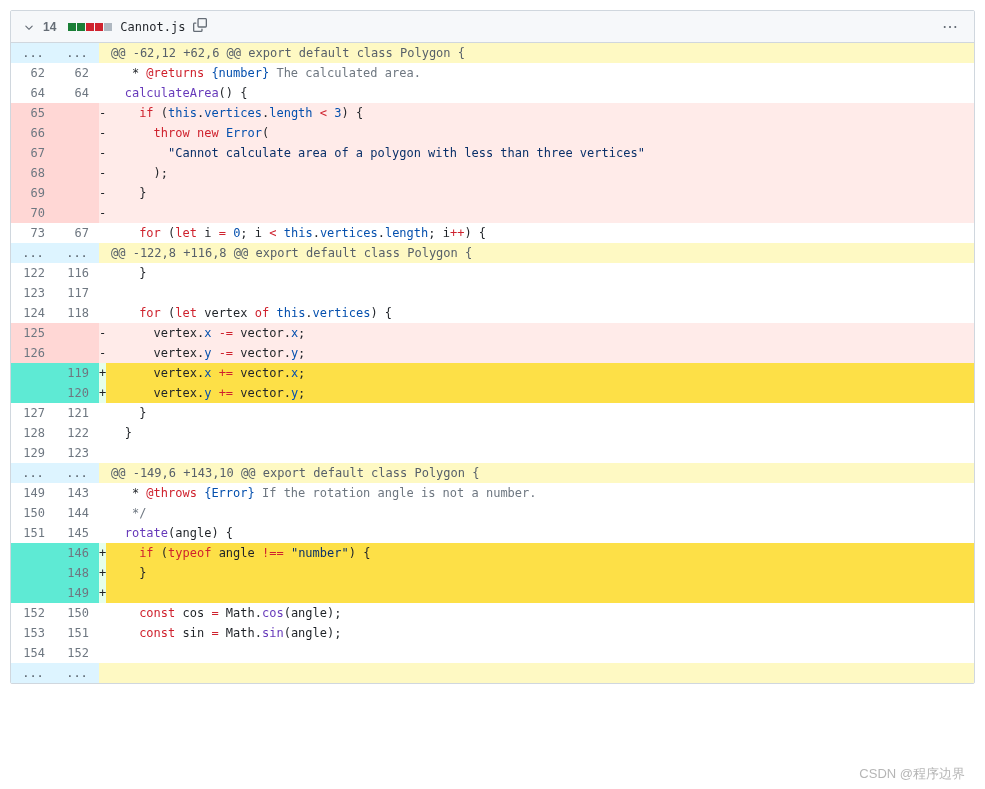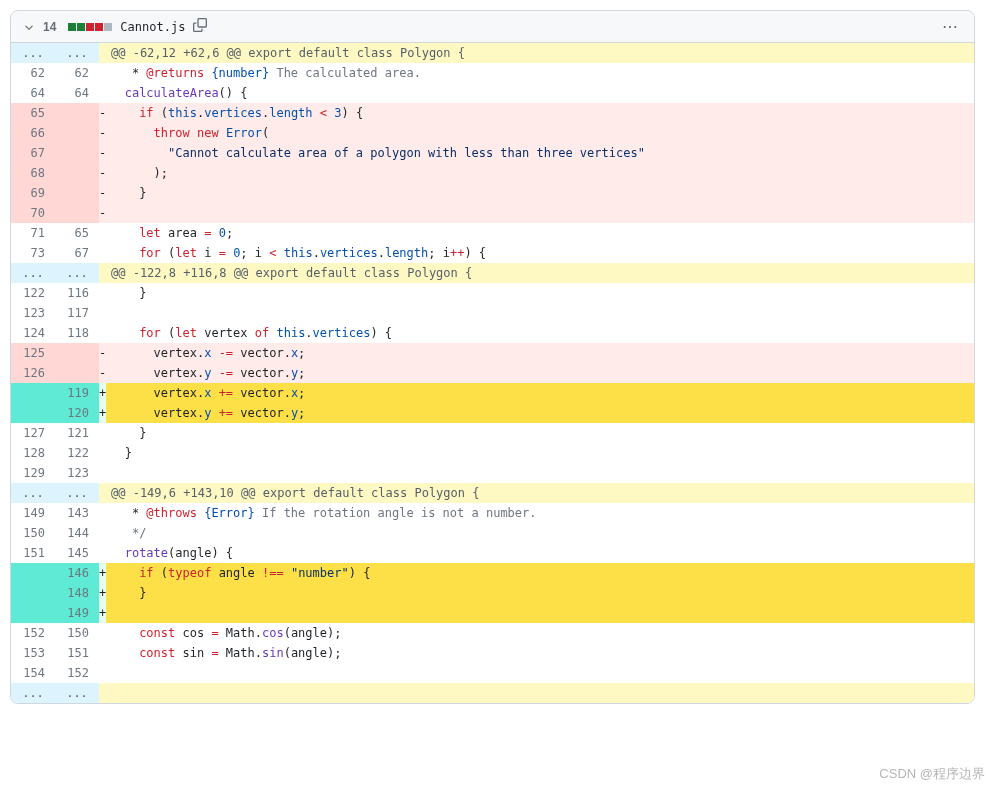--- a/index.html
+++ b/index.html
@@ -6,21 +6,21 @@
   body {
     margin: 0;
     font-family: -apple-system, BlinkMacSystemFont, "Segoe UI", Helvetica, Arial, sans-serif;
     background: #fff;
     color: #1f2328;
     font-size: 12px;
     padding: 10px;
   }
   .file {
     border: 1px solid #d0d7de;
-    border-radius: 8px;
+    border-radius: 2px;
     overflow: hidden;
   }
   .file-header {
     display: flex;
     align-items: center;
     justify-content: space-between;
     padding: 6px 12px;
     background: #f6f8fa;
     border-bottom: 1px solid #d0d7de;
     font-size: 12px;
@@ -92,21 +92,21 @@
   .c-str { color:#0a3069; }
   .c-cm { color:#6e7781; }
   .c-doctag { color:#cf222e; }
   .c-doctype { color:#0550ae; }
   .c-opr { color:#cf222e; }
   .c-this { color:#0550ae; }
   .c-cls { color:#0550ae; }
 
   .watermark {
     position: fixed;
-    right: 0;
+    right: 20px;
     bottom: 6px;
     font-size: 13px;
     color: rgba(120,120,120,0.55);
     font-family: -apple-system, sans-serif;
   }
 </style>
 </head>
 <body>
 
 <div class="file">
@@ -184,26 +184,20 @@
           <td class="marker">-</td>
           <td class="code"><span class="c-pl">    }</span></td>
         </tr>
         <tr class="del">
           <td class="num">70</td>
           <td class="num"></td>
           <td class="marker">-</td>
           <td class="code"><span class="c-pl"></span></td>
         </tr>
         <tr>
-          <td class="num">71</td>
-          <td class="num">65</td>
-          <td class="marker"></td>
-          <td class="code"><span class="c-pl">    </span><span class="c-kw">let</span><span class="c-pl"> area </span><span class="c-opr">=</span><span class="c-pl"> </span><span class="c-num">0</span><span class="c-pl">;</span></td>
-        </tr>
-        <tr>
           <td class="num">73</td>
           <td class="num">67</td>
           <td class="marker"></td>
           <td class="code"><span class="c-pl">    </span><span class="c-kw">for</span><span class="c-pl"> (</span><span class="c-kw">let</span><span class="c-pl"> i </span><span class="c-opr">=</span><span class="c-pl"> </span><span class="c-num">0</span><span class="c-pl">; i </span><span class="c-opr">&lt;</span><span class="c-pl"> </span><span class="c-this">this</span><span class="c-pl">.</span><span class="c-prop">vertices</span><span class="c-pl">.</span><span class="c-prop">length</span><span class="c-pl">; i</span><span class="c-opr">++</span><span class="c-pl">) {</span></td>
         </tr>
         <tr class="hunk">
           <td class="num">...</td>
           <td class="num">...</td>
           <td class="code" colspan="2">@@ -122,8 +116,8 @@ export default class Polygon {</td>
         </tr>

